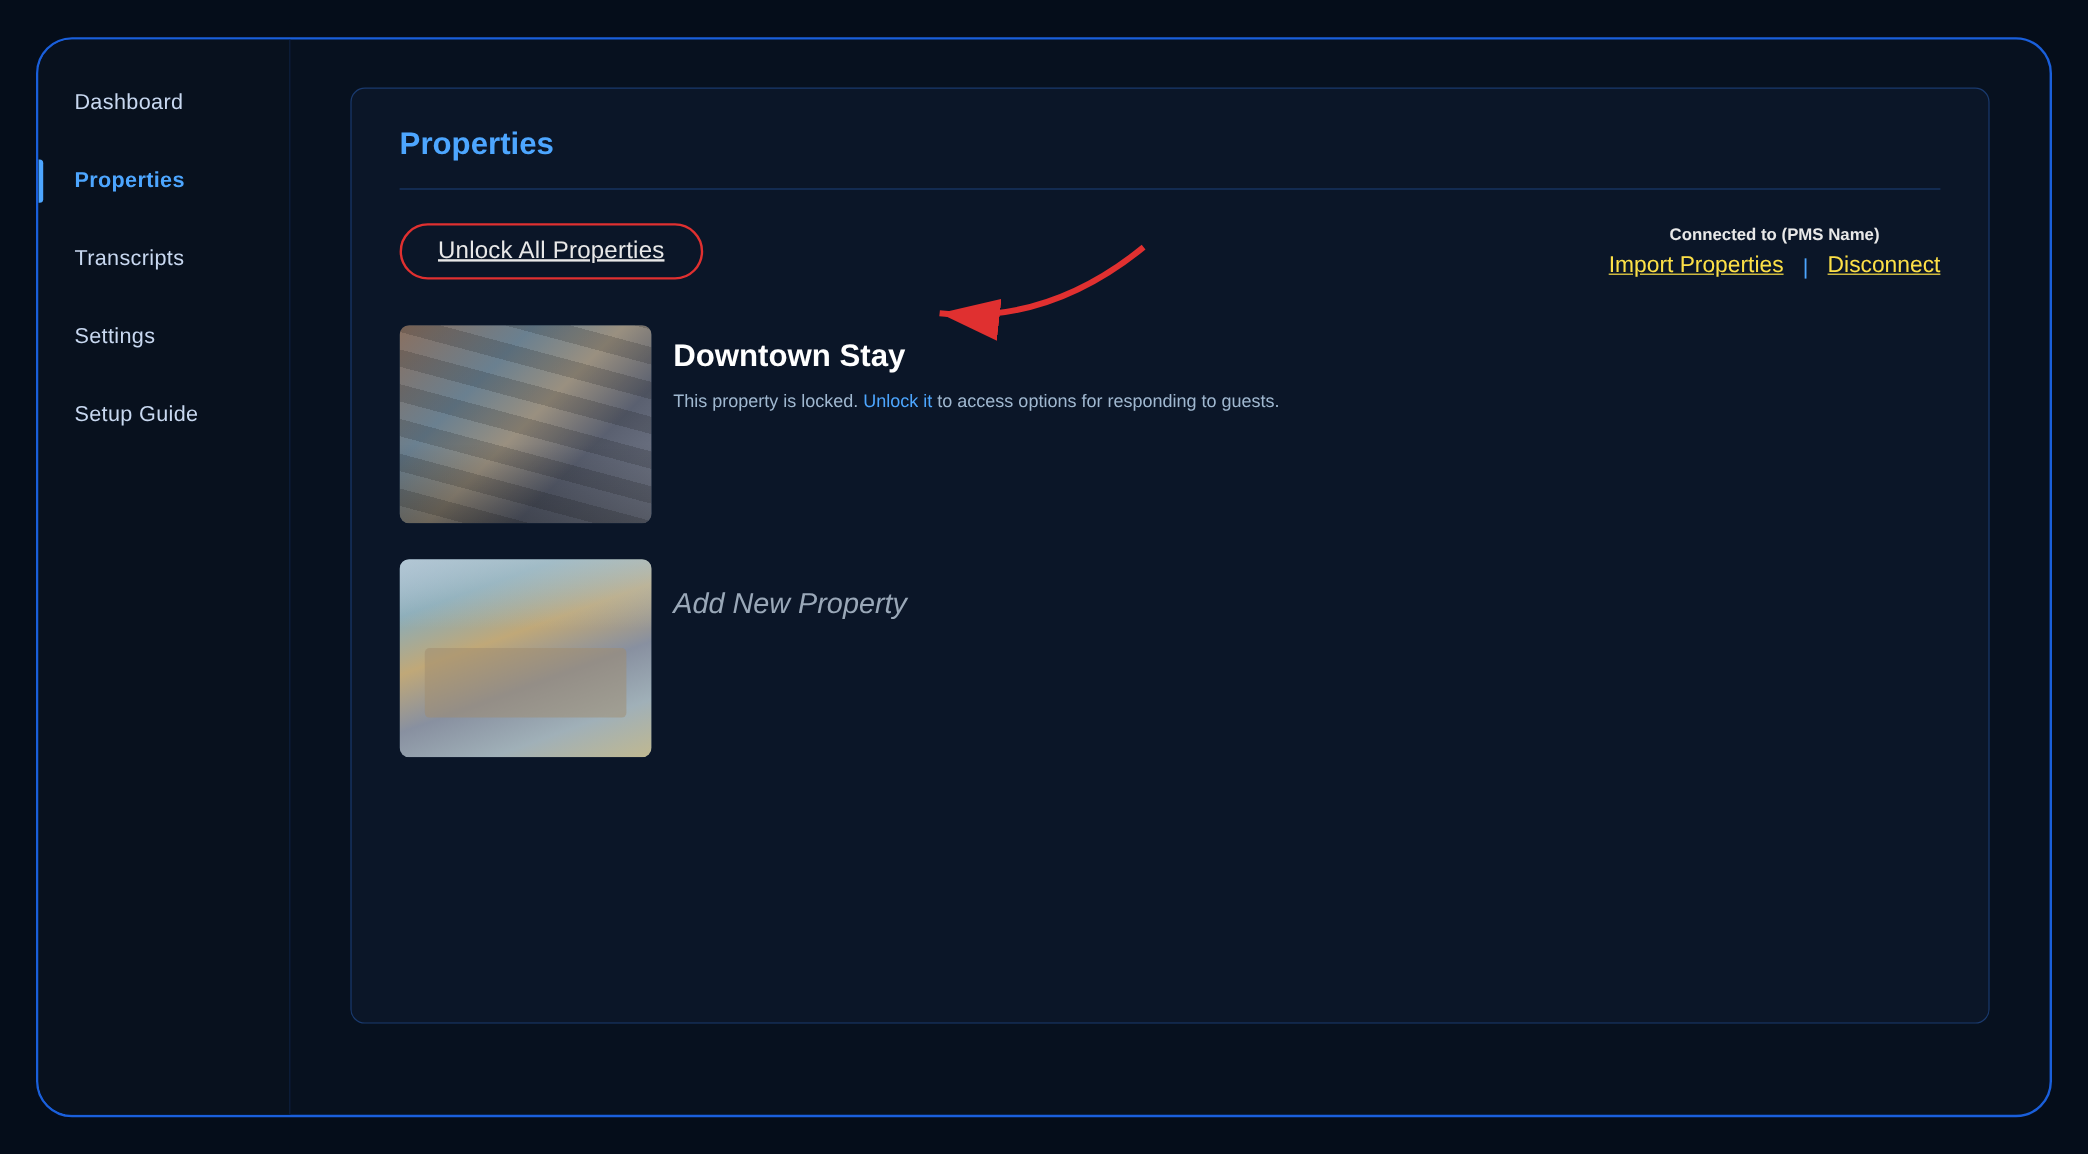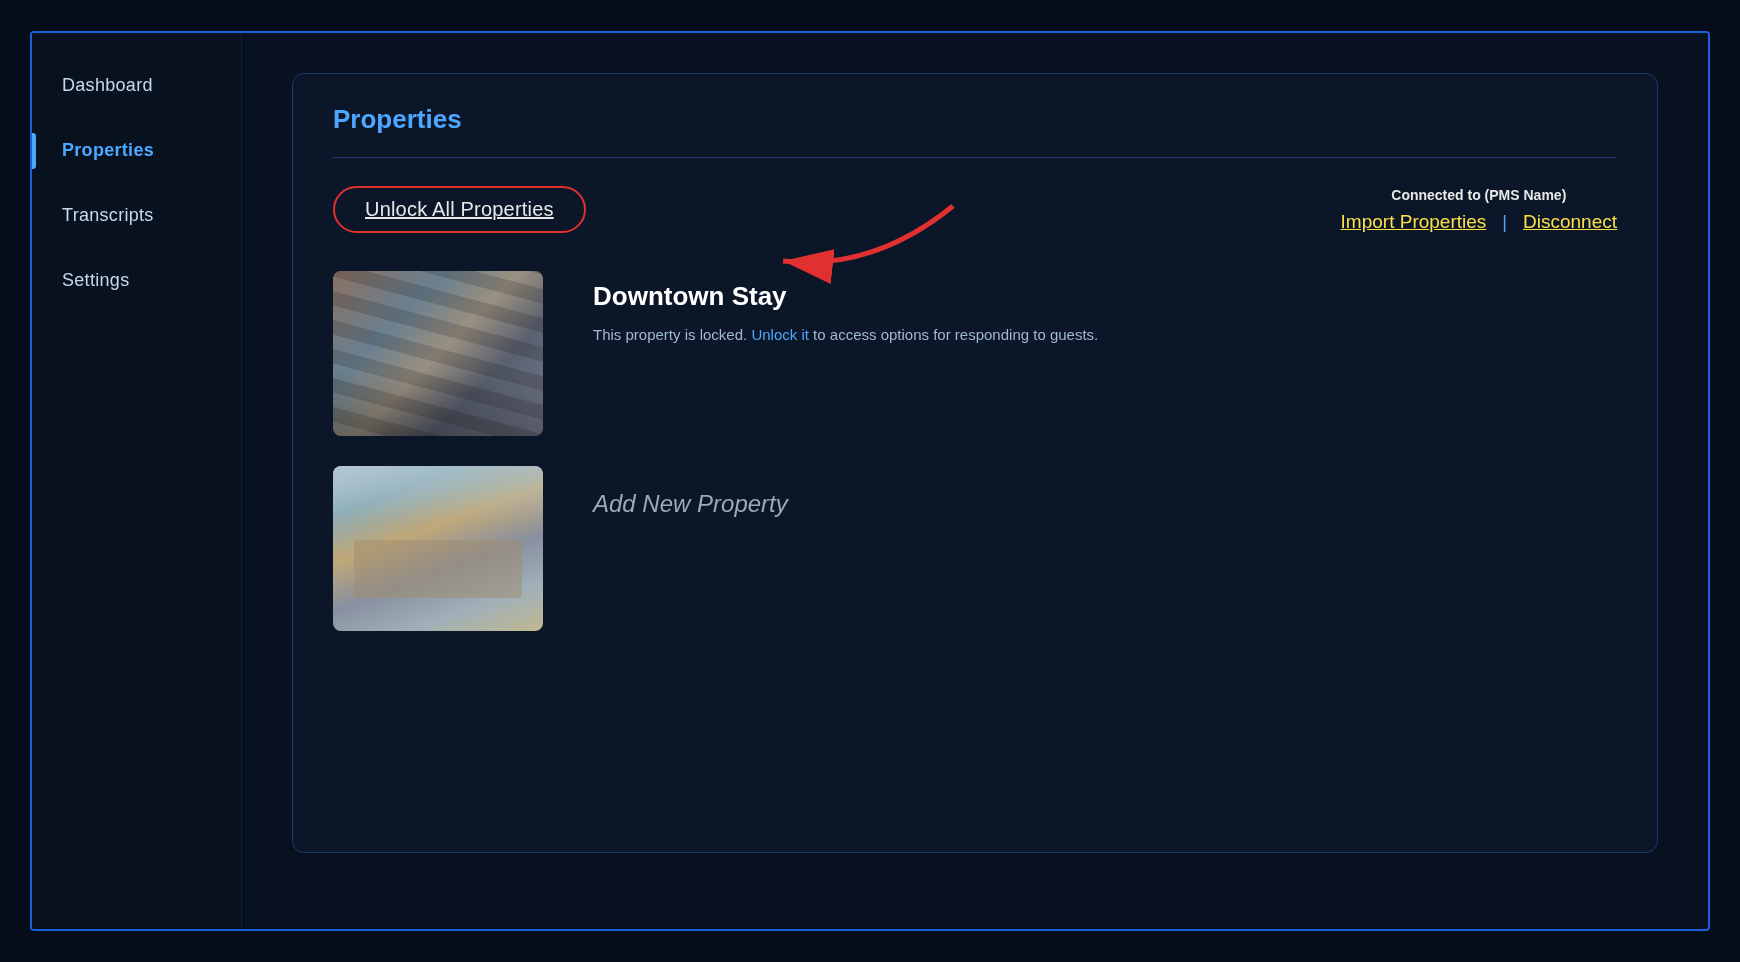--- a/index.html
+++ b/index.html
@@ -12,21 +12,21 @@
       align-items: center;
       justify-content: center;
       font-family: 'Segoe UI', Arial, sans-serif;
       overflow: hidden;
     }
 
     .outer-container {
       width: 1680px;
       height: 900px;
       border: 2px solid #1a5fdb;
-      border-radius: 4px;
+      border-radius: 30px;
       background: #07111f;
       display: flex;
       overflow: hidden;
     }
 
     
     .sidebar {
       width: 210px;
       background: #08111e;
       display: flex;
@@ -149,21 +149,21 @@
     
     .property-list {
       display: flex;
       flex-direction: column;
       gap: 30px;
     }
 
     .property-card {
       display: flex;
       align-items: flex-start;
-      gap: 50px;
+      gap: 18px;
     }
 
     .property-image {
       width: 210px;
       height: 165px;
       border-radius: 8px;
       overflow: hidden;
       flex-shrink: 0;
       background: #1a2a40;
     }
@@ -280,20 +280,23 @@
     </div>
     <div class="sidebar-item active">
       <span>Properties</span>
     </div>
     <div class="sidebar-item">
       <span>Transcripts</span>
     </div>
     <div class="sidebar-item">
       <span>Settings</span>
     </div>
+    <div class="sidebar-item">
+      <span>Setup Guide</span>
+    </div>
   </nav>
 
   <main class="main">
     <div class="properties-panel">
       <h1 class="panel-title">Properties</h1>
       <hr class="panel-divider">
 
       <div class="action-bar">
         <div class="unlock-btn-wrapper">
           <button class="unlock-btn">Unlock All Properties</button>

